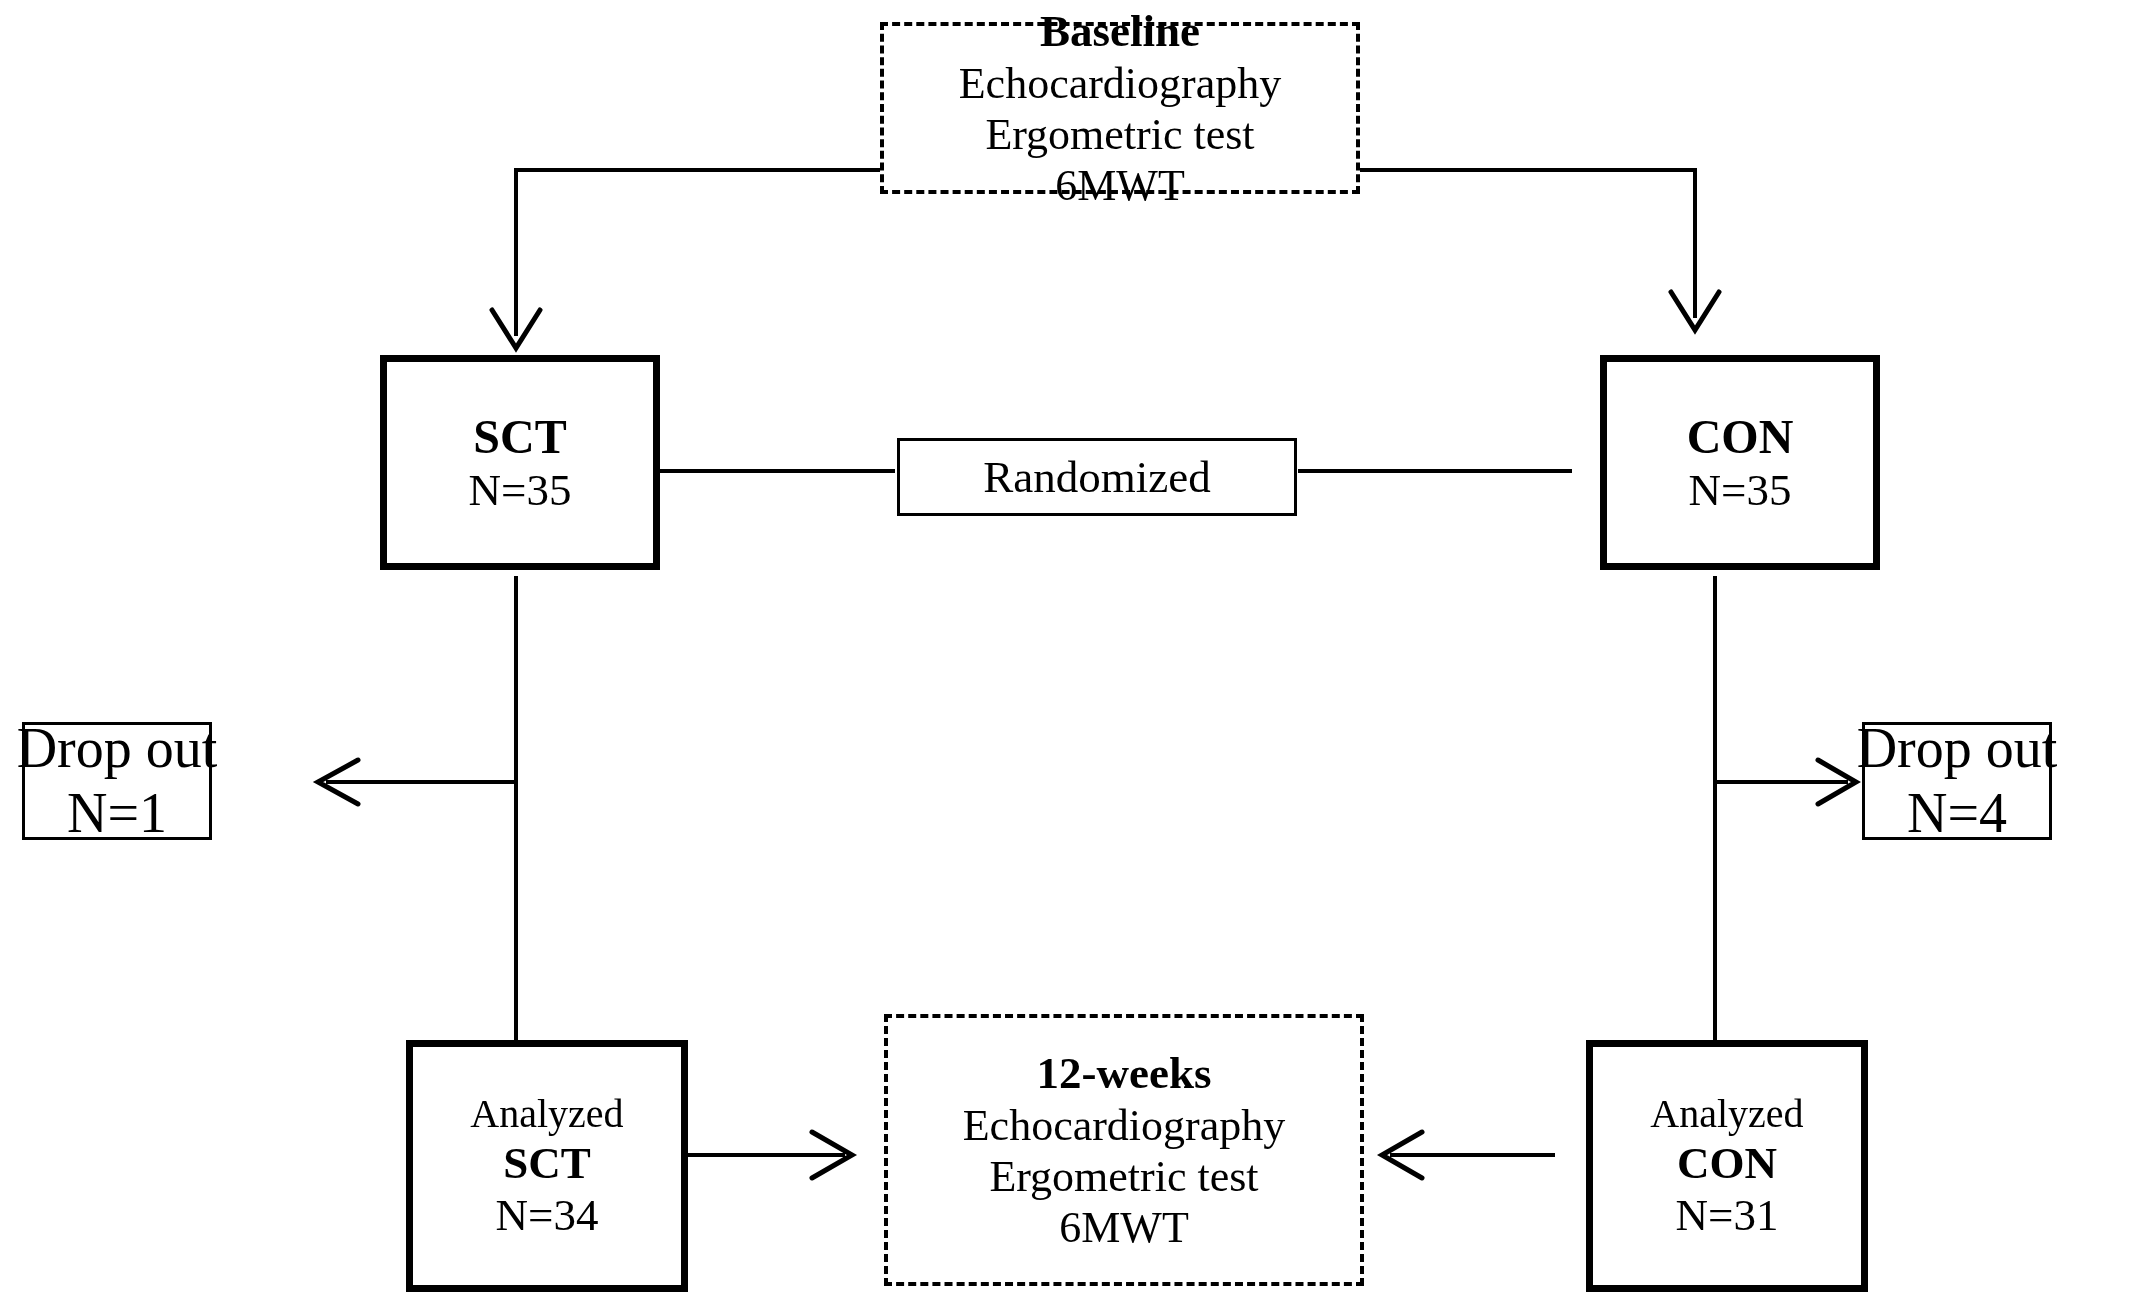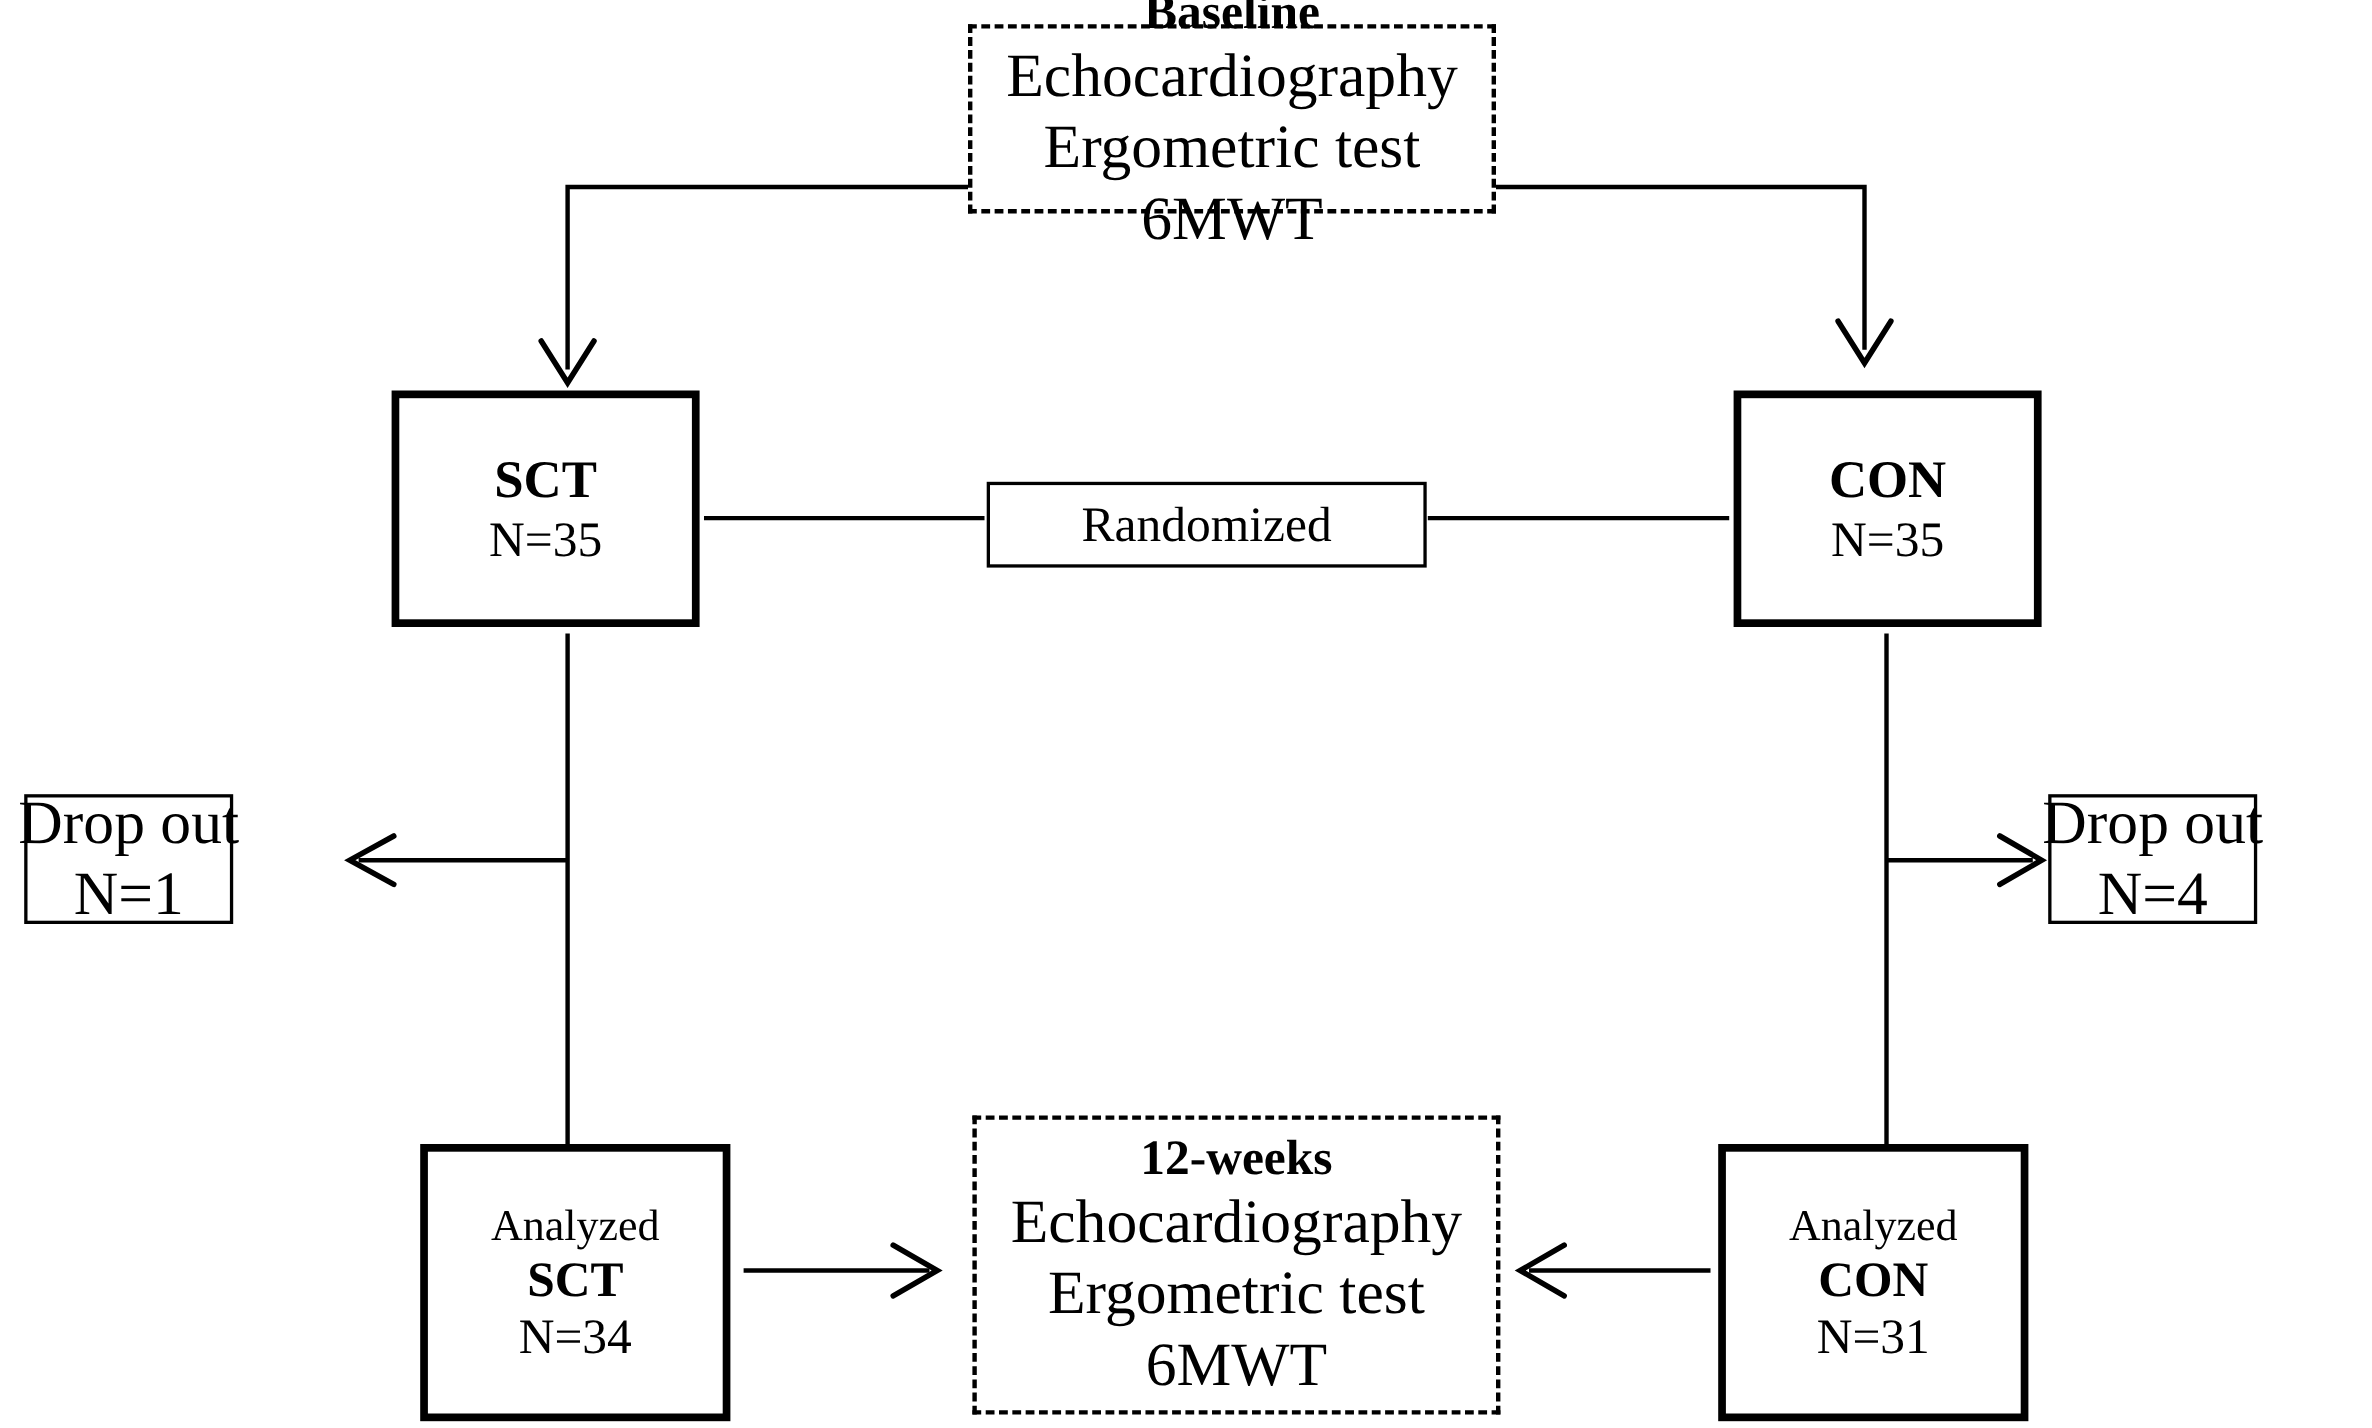--- a/index.html
+++ b/index.html
@@ -32,35 +32,36 @@
     flex-direction: column;
     align-items: center;
     justify-content: center;
     background: #ffffff;
     text-align: center;
     line-height: 1.16;
     color: #000000;
   }
   .node-thick {
     border: 7px solid #000000;
+    margin-left: 24px;
   }
   .node-thin {
     border: 3px solid #000000;
   }
   .node-dashed {
     border: 4px dashed #000000;
   }
   .ln {
     display: block;
     white-space: nowrap;
   }
   .b { font-weight: bold; }
   .s48 { font-size: 48px; }
   .s45 { font-size: 45px; }
-  .s44 { font-size: 56px; }
+  .s44 { font-size: 44px; }
   .s42 { font-size: 56px; }
   .s36 { font-size: 40px; }
 </style>
 </head>
 <body>
 
 <div id="canvas">
 
   <svg id="wires" viewBox="0 0 2156 1298" width="2156" height="1298" xmlns="http://www.w3.org/2000/svg">
 

